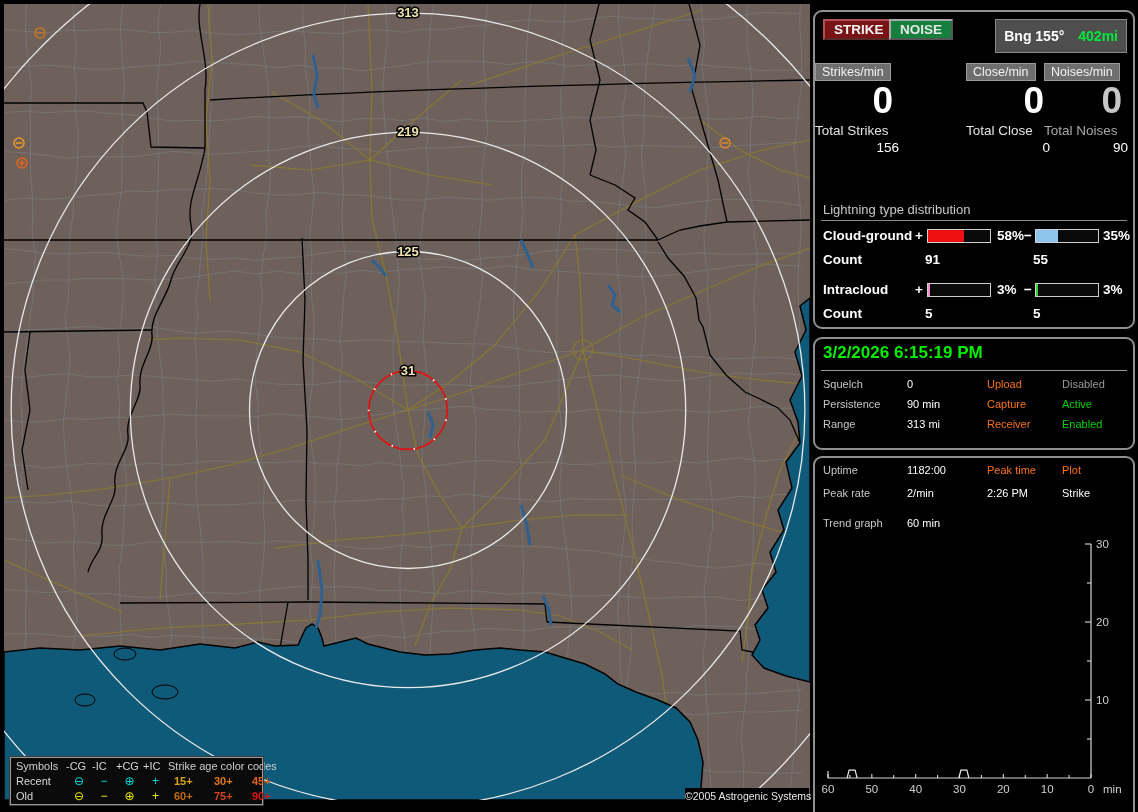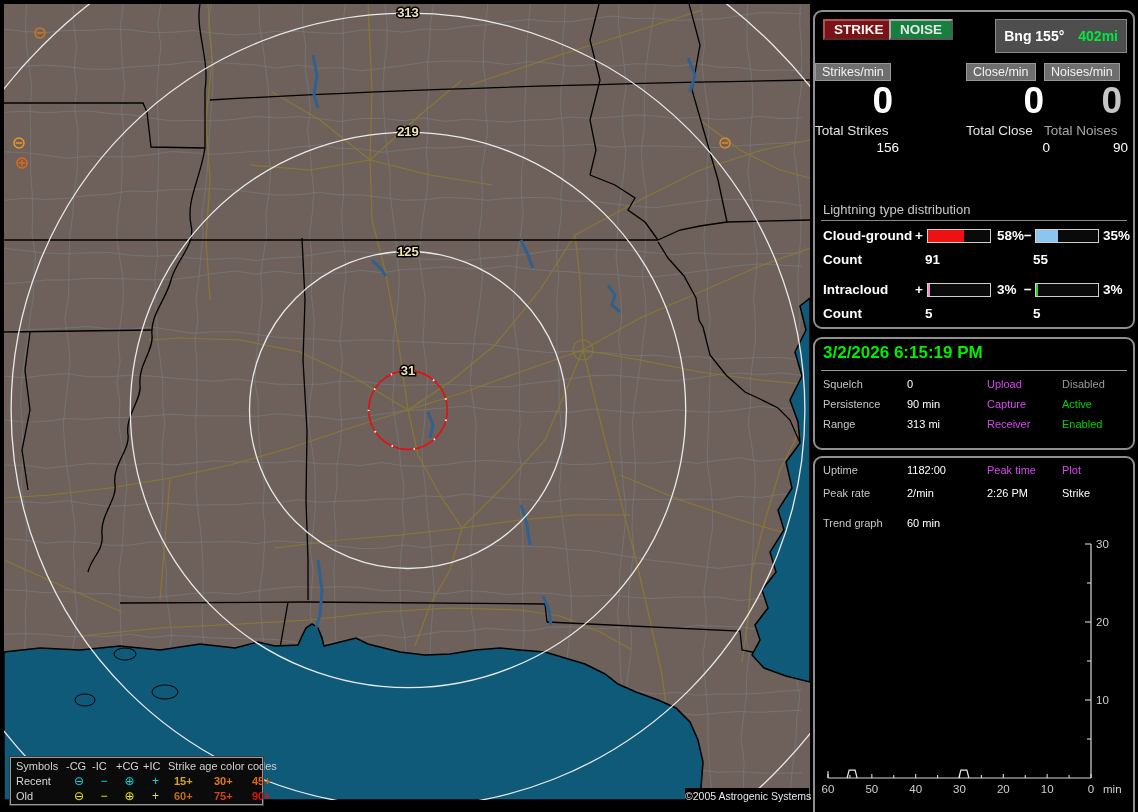--- a/index.html
+++ b/index.html
@@ -55,21 +55,21 @@
   .drow .pct{position:absolute;}
   .crow .clab{position:absolute;left:8px;}
   .crow .cv1{position:absolute;left:110px;}
   .crow .cv2{position:absolute;left:218px;}
   
   #datetime{position:absolute;left:6px;right:6px;top:4px;height:27px;border-bottom:1px solid #9a9a9a;
     color:#00ee00;font-size:17px;font-weight:bold;padding-left:2px;}
   .srow{position:absolute;left:0;right:0;height:18px;font-size:11px;}
   .c1{position:absolute;left:8px;color:#c6c6c6;}
   .c2{position:absolute;left:92px;color:#fff;}
-  .c3{position:absolute;left:172px;color:#d946ef;}
+  .c3{position:absolute;left:172px;color:#f97316;}
   .c4{position:absolute;left:247px;color:#fff;}
   .c3.val{color:#fff;}
   
   #trendsvg{position:absolute;left:0;top:0;width:318px;height:347px;}
 </style>
 </head>
 <body>
 <div id="stage">
 
 <div id="map">

